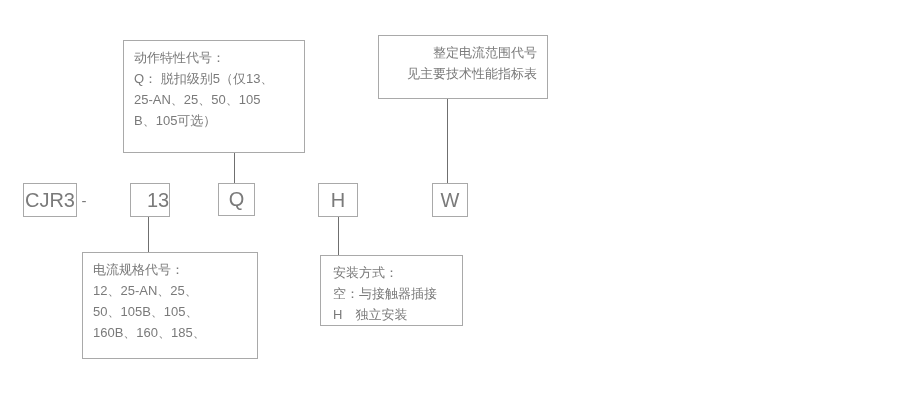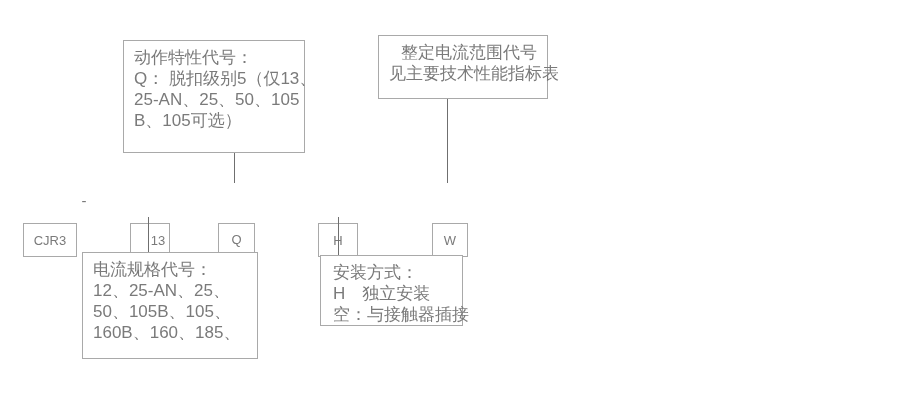--- a/index.html
+++ b/index.html
@@ -12,32 +12,31 @@
     overflow: hidden;
   }
   .box {
     position: absolute;
     box-sizing: border-box;
     border: 1px solid #a9a9a9;
     background: #ffffff;
     color: #7a7a7a;
   }
   .callout {
-    font-size: 17px;
+    font-size: 13px;
     line-height: 21px;
     padding: 6px 10px 4px 10px;
   }
   .callout .ln { white-space: nowrap; }
   .seg {
     display: flex;
     align-items: center;
     justify-content: center;
-    font-size: 13px;
+    font-size: 20px;
     color: #7a7a7a;
-    margin-top: 40px;
   }
   .sep {
     position: absolute;
     color: #7a7a7a;
     font-size: 15px;
     display: flex;
     align-items: center;
     justify-content: center;
   }
   .vline {
@@ -89,22 +88,22 @@
 
   <div class="box callout" style="left:82px; top:252px; width:176px; height:107px;">
     <div class="ln">电流规格代号：</div>
     <div class="ln">12、25-AN、25、</div>
     <div class="ln">50、105B、105、</div>
     <div class="ln">160B、160、185、</div>
   </div>
 
   <div class="box callout" style="left:320px; top:255px; width:143px; height:71px;padding-left:12px;">
     <div class="ln">安装方式：</div>
+    <div class="ln">空：与接触器插接</div>
     <div class="ln">H　独立安装</div>
-    <div class="ln">空：与接触器插接</div>
   </div>
 
   <div class="vline" style="left:234px; top:153px; height:30px;"></div>
   <div class="vline" style="left:447px; top:99px; height:84px;"></div>
   <div class="vline" style="left:148px; top:217px; height:35px;"></div>
   <div class="vline" style="left:338px; top:217px; height:38px;"></div>
 
 </div>
 
 </body></html>

